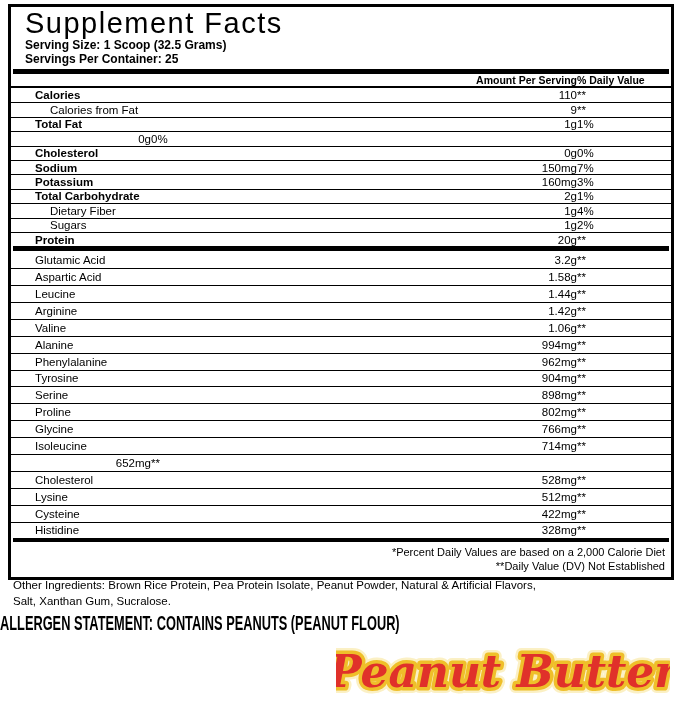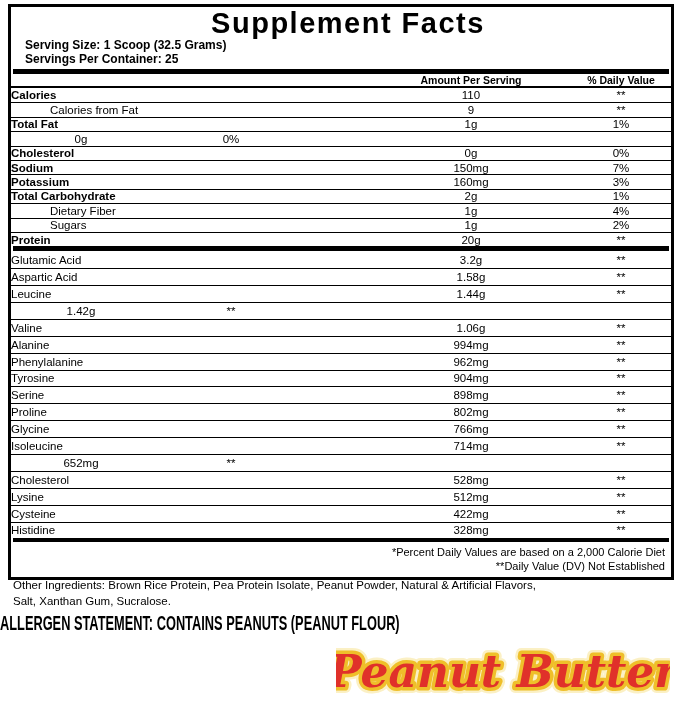--- a/index.html
+++ b/index.html
@@ -7,45 +7,45 @@
   body {
     width:679px; height:703px; position:relative; overflow:hidden;
     font-family:"Liberation Sans", sans-serif; color:#000;
     -webkit-font-smoothing:antialiased;
   }
   .facts-box {
     position:absolute; left:8px; top:4px; width:666px;
     border:3px solid #000; background:#fff; padding-bottom:2px;
   }
   .sf-title {
-    margin:1px 0 0 14px; font-size:29px; font-weight:bold;
-    letter-spacing:1.5px; line-height:30px; white-space:nowrap;text-align:center;
+    margin:1px 0 0 14px; font-size:29px; font-weight:normal;
+    letter-spacing:1.5px; line-height:30px; white-space:nowrap;
   }
   .serving-line { margin-left:14px; font-size:12px; font-weight:bold; line-height:14px; }
   .bar { background:#000; margin:0 2px; }
   .bar-5 { height:5px; margin-top:3px; }
   .bar-mid5 { height:5px; }
   .bar-4 { height:4px; }
   .hdr-row {
     display:flex; align-items:center; height:14px; padding-right:6px;
     border-bottom:2px solid #000; font-size:10.5px; font-weight:bold;
   }
   .hdr-row .lbl { flex:1; }
   .row {
     display:flex; align-items:center; padding-right:6px;
     border-top:1px solid #000; font-size:11.5px;
   }
   .rows-main .row { height:14.4px; }
   .rows-amino .row { height:16.9px; }
   .rows-main .row:first-child, .rows-amino .row:first-child { border-top:none; }
-  .row .lbl { flex:1; white-space:nowrap; }
+  .row .lbl { flex:1; padding-left:24px; white-space:nowrap; }
   .row.indent .lbl { padding-left:39px; }
   .row.bold .lbl { font-weight:bold; }
-  .amt { width:140px; text-align:center; }
-  .dv  { width:88px;  text-align:center;margin-left:36px; }
+  .amt { width:140px; text-align:right; }
+  .dv  { width:88px;  text-align:left; }
   .footnotes { padding:4px 6px 2px 24px; font-size:11px; line-height:13.5px;text-align:right; }
   .other-ingredients {
     position:absolute; left:13px; top:577px; width:530px;
     font-size:11.5px; line-height:16px;
   }
   .allergen {
     position:absolute; left:0; top:612px; font-size:20px; font-weight:bold;
     letter-spacing:0; white-space:nowrap;
     transform:scaleX(0.64); transform-origin:0 50%;
   }
@@ -141,20 +141,21 @@
     <span class="lbl">Aspartic Acid</span>
     <span class="amt">1.58g</span>
     <span class="dv">**</span>
   </div>
       <div class="row">
     <span class="lbl">Leucine</span>
     <span class="amt">1.44g</span>
     <span class="dv">**</span>
   </div>
       <div class="row">
+    <span class="lbl">Arginine</span>
     <span class="amt">1.42g</span>
     <span class="dv">**</span>
   </div>
       <div class="row">
     <span class="lbl">Valine</span>
     <span class="amt">1.06g</span>
     <span class="dv">**</span>
   </div>
       <div class="row">
     <span class="lbl">Alanine</span>

